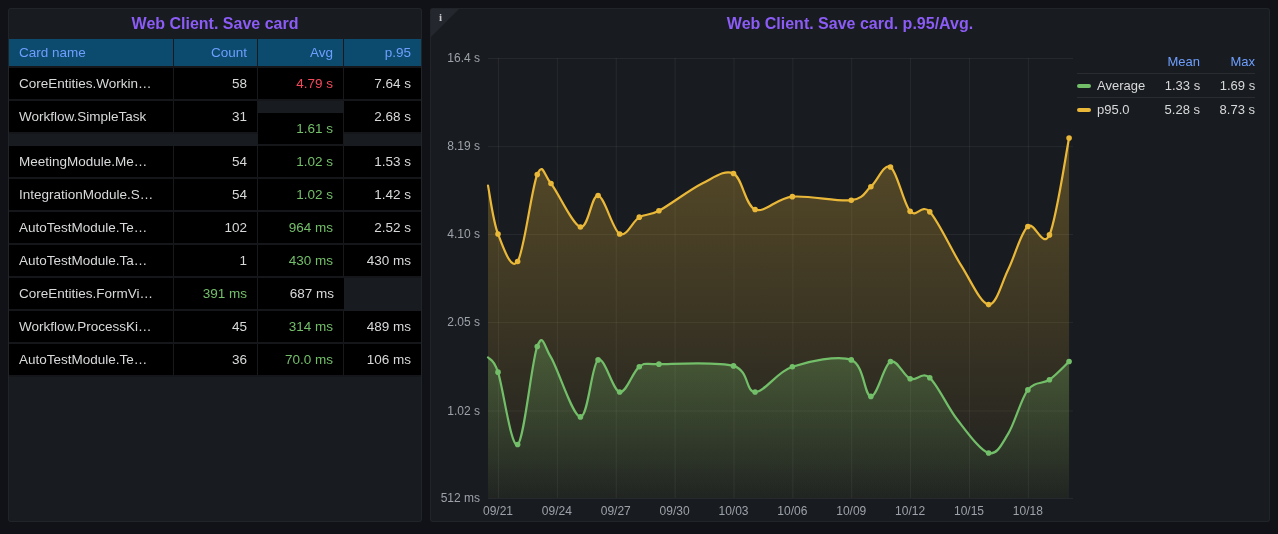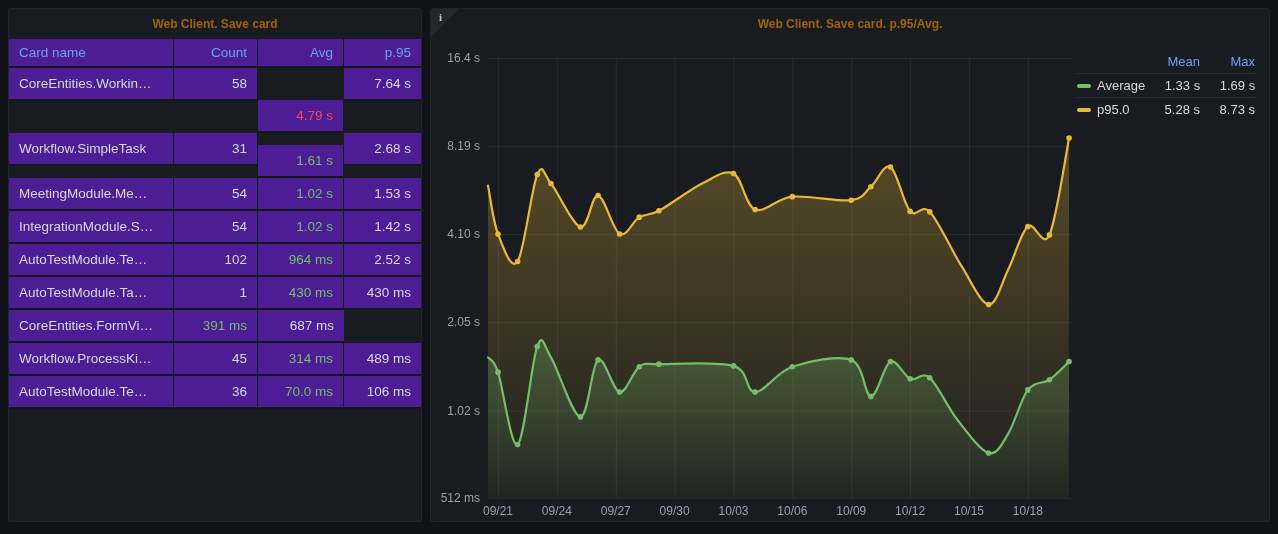--- a/index.html
+++ b/index.html
@@ -16,47 +16,47 @@
     background: #181b1f;
     border: 1px solid rgba(255,255,255,0.045);
     border-radius: 3px;
   }
   #left-panel  { left: 8px;   top: 8px; width: 414px; height: 514px; }
   #right-panel { left: 430px; top: 8px; width: 840px; height: 514px; }
 
   .panel-title {
     height: 30px;
     display: flex; align-items: center; justify-content: center;
-    font-size: 12px; font-weight: 700; color: #a16207;
+    font-size: 16px; font-weight: 700; color: #8b5cf6;
     white-space: nowrap;
   }
   #right-panel .panel-title { position: absolute; top: 0; left: 0; right: 0; z-index: 3; text-align: center; }
 
   
   .t-row {
     display: grid;
     grid-template-columns: 165px 84px 86px 1fr;
   }
   .t-cell {
     height: 33px;
     display: flex; align-items: center;
     padding: 0 10px;
     font-size: 13.5px;
-    background: #4c1d95;
+    background: #000000;
     border-bottom: 2px solid #141619;
     border-right: 1px solid #17191d;
     overflow: hidden; white-space: nowrap;
     justify-content: flex-end;
     color: #d8d9da;
   }
   .t-cell:first-child { justify-content: flex-start; }
   .t-cell:last-child  { border-right: none; }
   .t-head .t-cell {
     height: 29px;
-    background: #4c1d95;
+    background: #0c4a6e;
     color: #6e9fff;
     font-weight: 500;
     text-align: center;
   }
 
   
   .corner-badge {
     position: absolute; top: 0; left: 0; z-index: 4;
     width: 0; height: 0;
     border-top: 28px solid #24272d;
@@ -95,21 +95,21 @@
   <div id="card-table">
       <div class="t-row t-head">
         <div class="t-cell">Card name</div>
         <div class="t-cell">Count</div>
         <div class="t-cell">Avg</div>
         <div class="t-cell">p.95</div>
       </div>
       <div class="t-row">
         <div class="t-cell">CoreEntities.Workin…</div>
         <div class="t-cell">58</div>
-        <div class="t-cell" style="color: rgb(242, 73, 92); margin-top: 32px;">4.79 s</div>
+        <div class="t-cell" style="color: rgb(242, 73, 92);">4.79 s</div>
         <div class="t-cell">7.64 s</div>
       </div>
       <div class="t-row">
         <div class="t-cell">Workflow.SimpleTask</div>
         <div class="t-cell">31</div>
         <div class="t-cell" style="color: rgb(115, 191, 105); margin-top: 12px;">1.61 s</div>
         <div class="t-cell">2.68 s</div>
       </div>
       <div class="t-row">
         <div class="t-cell">MeetingModule.Me…</div>

